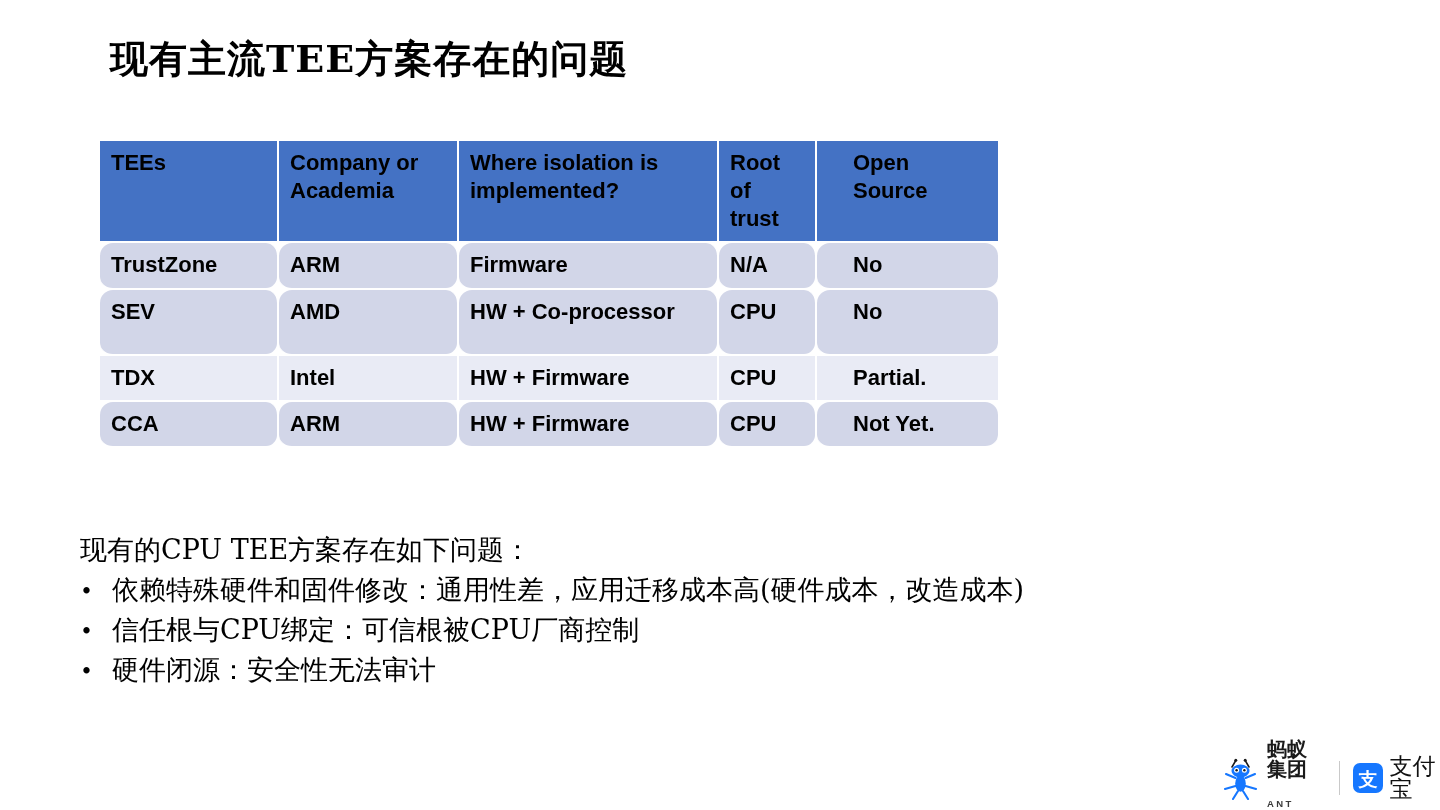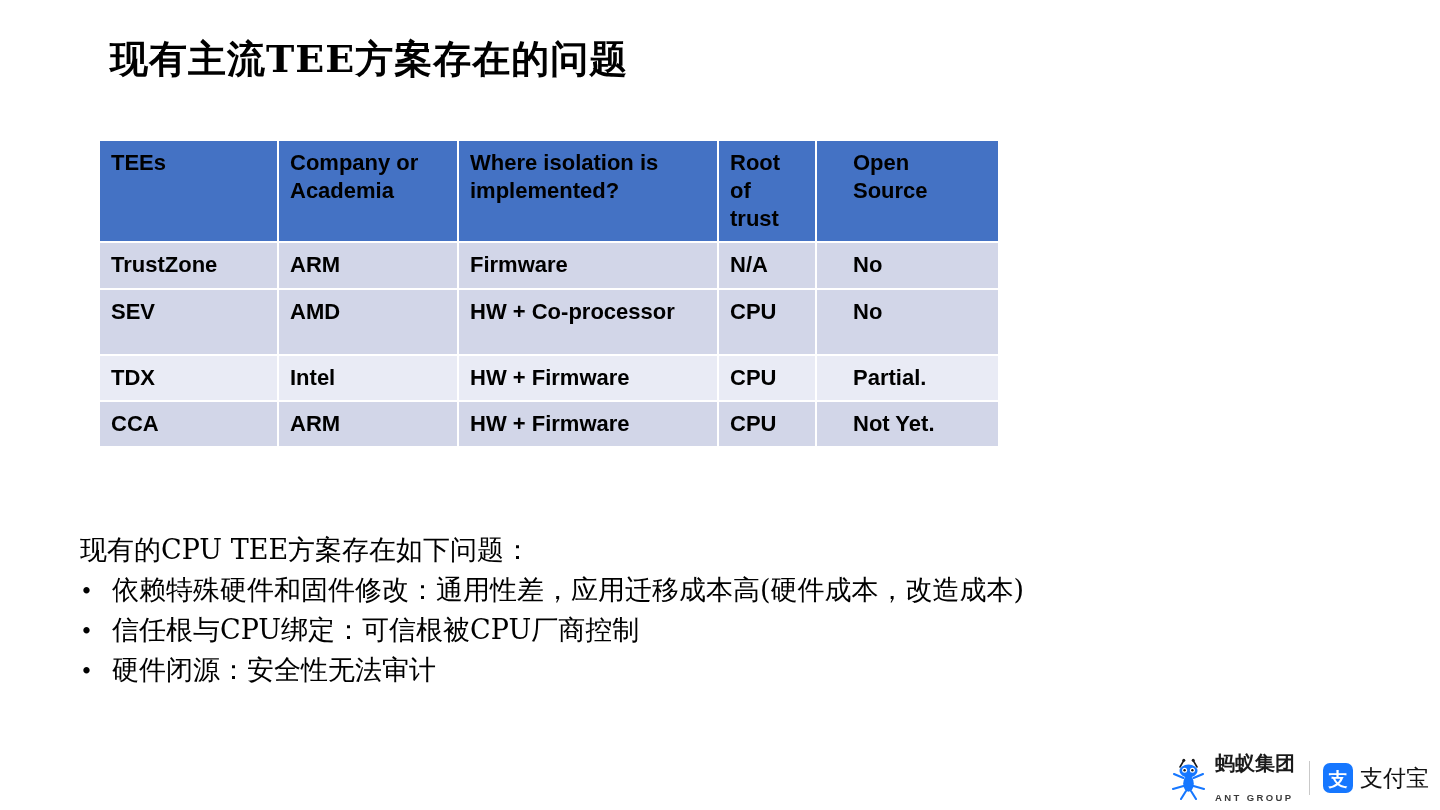--- a/index.html
+++ b/index.html
@@ -56,21 +56,21 @@
   thead th {
     background: #4472C4;
     color: #ffffff;
     font-weight: 600;
     font-size: 21px;
     height: 80px;
     vertical-align: top;
   }
   thead th.th-rot { border-right: 2px solid #ffffff; }
 
-  tbody tr.band-a td { background: #D2D6E8; }
+  tbody tr.band-a td { background: #D2D6E8; border-radius: 13px; }
   tbody tr.band-b td { background: #E9EBF5; }
   tbody tr.band-hl td { background: #FFC000; }
 
   .c-tee   { width: 179px; }
   .c-comp  { width: 180px; }
   .c-where { width: 260px; }
   .c-root  { width: 98px; }
   .c-open  { width: 181px; }
 
   .r-tall td { height: 48px; }
@@ -102,21 +102,21 @@
     width: 32px;
     flex: 0 0 32px;
     font-size: 22px;
     line-height: 1;
   }
   .bullet-text { flex: 1 1 auto; }
 
   
   .footer-logos {
     position: absolute;
-    left: 1168px;
+    left: 1220px;
     top: 752px;
     display: flex;
     align-items: center;
     height: 52px;
   }
   .ant-logo { display: flex; align-items: center; }
   .ant-mark { width: 42px; height: 44px; flex: 0 0 42px; }
   .ant-wordmark {
     margin-left: 5px;
     display: flex;

